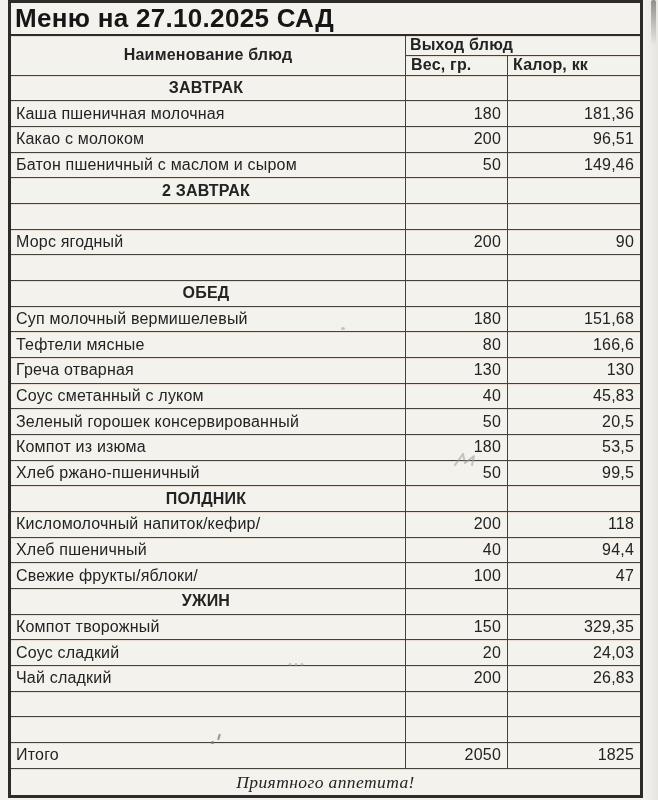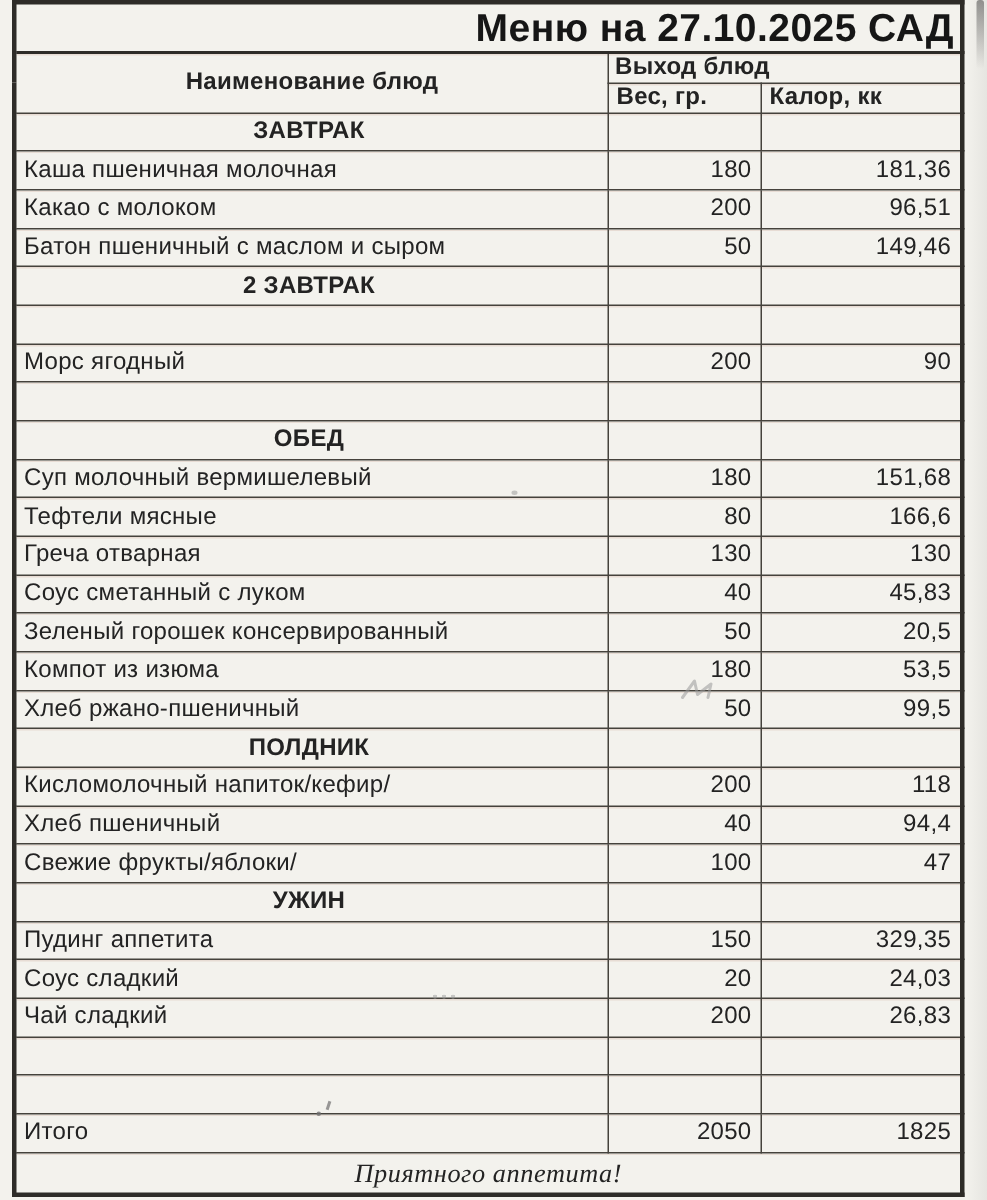--- a/index.html
+++ b/index.html
@@ -44,21 +44,21 @@
     letter-spacing:.2px;
     padding:0 4px;
     overflow:hidden;white-space:nowrap;
     
     box-shadow:inset 0 2px 0 -1px rgba(167,103,82,.16);
   }
   tr.title-row td{
     height:28px;
     border-bottom:2px solid var(--border-dark);
     font-size:26px;font-weight:bold;color:var(--title-ink);
-    text-align:right;vertical-align:middle;
+    text-align:left;vertical-align:middle;
     letter-spacing:.3px;
     box-shadow:none;
   }
   tr.head-row td{height:20px;font-weight:bold;vertical-align:middle;}
   td.h-name{text-align:center;}
   td.h-group{text-align:left;}
   td.h-sub{text-align:left;padding-left:5px;}
   tbody tr{height:25px;}
   td.c-name{text-align:left;padding-left:5px;vertical-align:middle;margin-left:45px;}
   td.c-name.section{text-align:center;font-weight:bold;padding-left:0;}
@@ -207,21 +207,21 @@
           <td class="c-name">Свежие фрукты/яблоки/</td>
           <td class="c-num">100</td>
           <td class="c-num">47</td>
         </tr>
         <tr>
           <td class="c-name section">УЖИН</td>
           <td class="c-num"></td>
           <td class="c-num"></td>
         </tr>
         <tr>
-          <td class="c-name">Пудинг аппетита</td>
+          <td class="c-name">Компот творожный</td>
           <td class="c-num">150</td>
           <td class="c-num">329,35</td>
         </tr>
         <tr>
           <td class="c-name">Соус сладкий</td>
           <td class="c-num">20</td>
           <td class="c-num">24,03</td>
         </tr>
         <tr>
           <td class="c-name">Чай сладкий</td>

